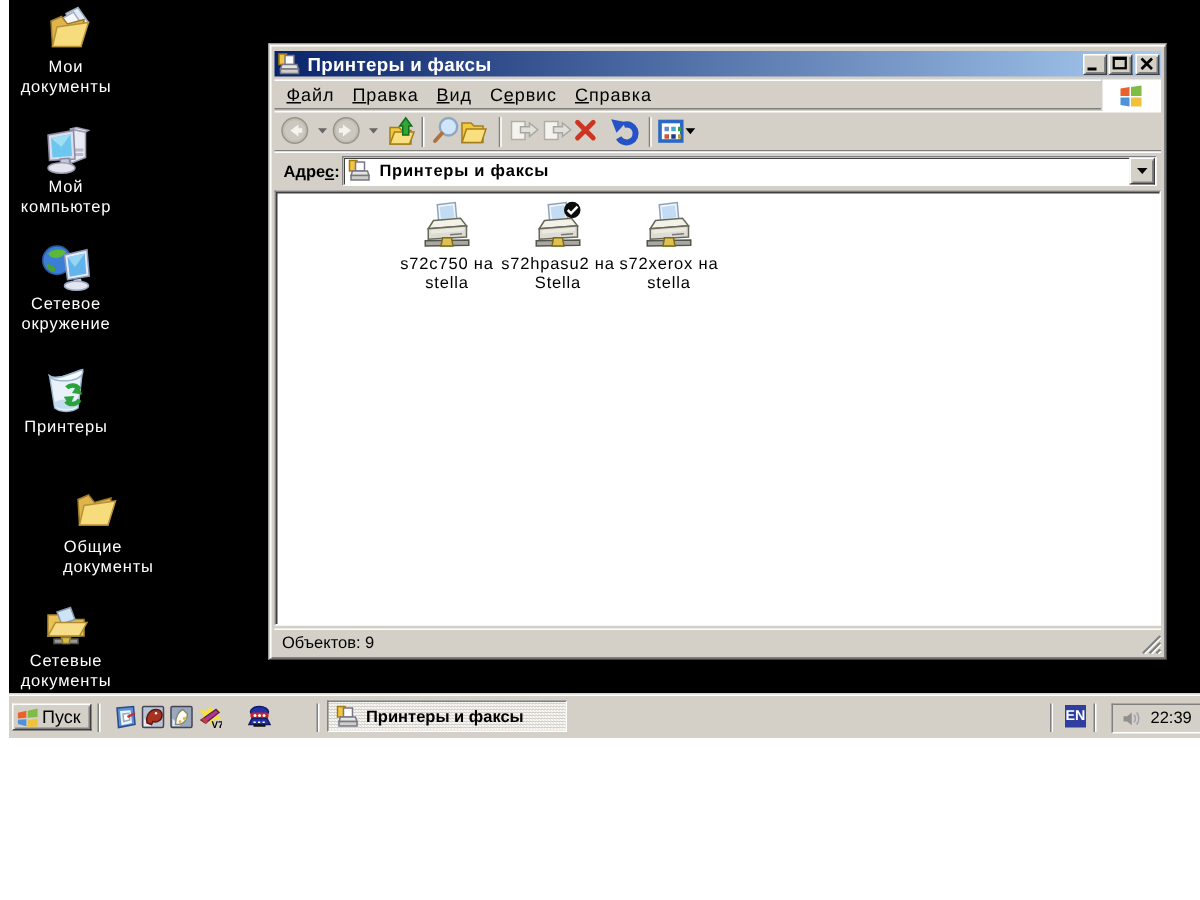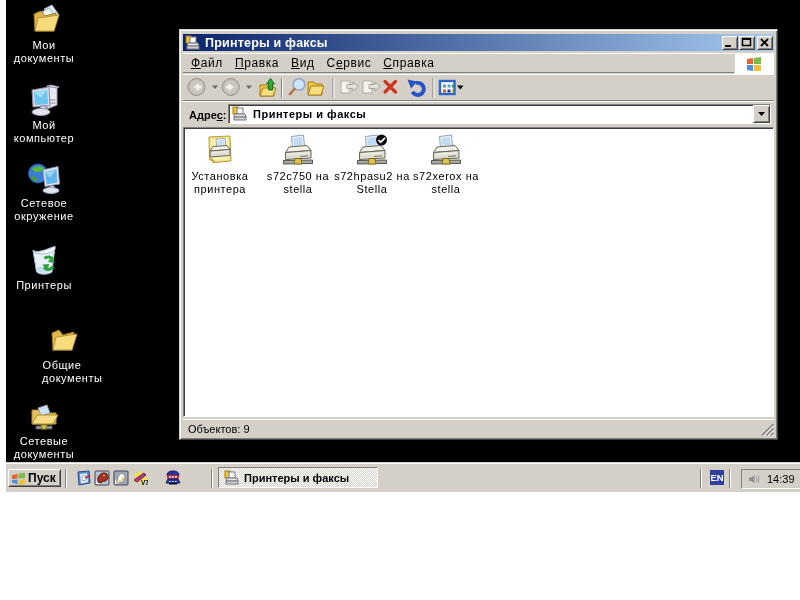--- a/index.html
+++ b/index.html
@@ -47,21 +47,21 @@
   border-top:1px solid #fff; }
 .cicon { position:absolute; width:76px; text-align:center; color:#000; }
 .cicon .ic { width:32px; height:32px; margin:0 auto; }
 .cicon .lbl { margin-top:4px; line-height:13px; letter-spacing:0.55px; }
 
 #taskbar { position:absolute; left:0; bottom:0; width:800px; height:29px; background:#d4d0c8;
   border-top:1px solid #fff; box-shadow:0 -1px 0 #d4d0c8; }
 #startbtn { position:absolute; left:2px; top:5px; width:53px; height:18px; background:#d4d0c8;
   border:1px solid; border-color:#fff #404040 #404040 #fff;
   box-shadow:inset 1px 1px 0 #d4d0c8, inset -1px -1px 0 #808080;
-  display:flex; align-items:center; font-weight:bold; font-size:12px; padding-left:2px; }
+  display:flex; align-items:center; font-weight:normal; font-size:12px; padding-left:2px; }
 .tsep { position:absolute; top:5px; width:2px; height:19px;
   border-left:1px solid #808080; border-right:1px solid #fff; }
 #taskbtn { position:absolute; left:212px; top:3px; width:160px; height:21px;
   background-image:repeating-conic-gradient(#ffffff 0 25%, #d6d2ca 0 50%); background-size:2px 2px;
   border:1px solid; border-color:#808080 #fff #fff #808080;
   display:flex; align-items:center; font-weight:bold; padding-left:5px; }
 #tray { position:absolute; right:2px; top:5px; width:63px; height:20px; background:#d4d0c8;
   border:1px solid; border-color:#808080 #fff #fff #808080;
   display:flex; align-items:center; }
 #enbadge { position:absolute; left:704px; top:6px; width:14px; height:15px; background:#2e3f9f;
@@ -238,33 +238,20 @@
         <span style="position:absolute;left:24px;top:3px;font-size:11px;letter-spacing:0.5px;">Принтеры и факсы</span>
         <div id="addrdd">
             <svg width="9" height="6" viewBox="0 0 9 6" style="margin:0;">
               <path d="M1 1 l7 0 l-3.5 4 z" fill="#000"></path>
             </svg>
           </div>
       </div>
     </div>
 
     <div id="content">
-      <div class="cicon" style="left:-2px; top:6px;">
-        <div class="ic"><svg width="32" height="32" viewBox="0 0 32 32">
-              <polygon points="5,3 26,2 27,27 10,28.5 5.5,25" fill="#f4e183" stroke="#b89a34"></polygon>
-              <polygon points="5.5,25 10,25.5 10,28.5" fill="#d8b850" stroke="#b89a34"></polygon>
-              <polygon points="6.5,4.5 24.5,3.5 25.5,25.5 11,27 6.8,23.8" fill="#f9efae"></polygon>
-              <polygon points="12,5 21,4.3 21.7,12 12.7,12.7" fill="#f6fafd" stroke="#9aa8ba"></polygon>
-              <polygon points="13.3,6.3 19.8,5.8 20.4,11 13.9,11.5" fill="#c8dff4"></polygon>
-              <polygon points="9,12.5 23,11.5 26,15.5 6,17" fill="#f0efe8" stroke="#6a6a5a"></polygon>
-              <polygon points="6,17 26,15.5 26,21.5 6,23" fill="#dcdbd1" stroke="#6a6a5a"></polygon>
-              <polygon points="7.5,18 24.5,16.6 24.2,18.4 7.8,19.8" fill="#ebe9df"></polygon>
-            </svg></div>
-        <div class="lbl">Установка<br>принтера</div>
-      </div>
       <div class="cicon" style="left:76px; top:6px;">
         <div class="ic"><svg width="32" height="32" viewBox="0 0 32 32">
               <polygon points="9.5,2.5 21.5,1 22.5,12.5 10.5,14" fill="#f2f6fb" stroke="#8ea2ba"></polygon>
               <polygon points="11,4 20,2.8 21,11 12,12.2" fill="#c2dcf4"></polygon>
               <polygon points="7,13 25,11.5 29,16.5 3.5,18.5" fill="#f2f1ea" stroke="#686858"></polygon>
               <polygon points="3.5,18.5 29,16.5 29,24 3.5,25.5" fill="#dddcd2" stroke="#686858"></polygon>
               <polygon points="5,19.5 27.5,17.8 27,20 5.5,21.8" fill="#eceae0"></polygon>
               <line x1="18" y1="22.5" x2="26" y2="21.8" stroke="#777" stroke-width="1"></line>
               <polygon points="1.5,26.5 30.5,26 30.5,29.5 1.5,30" fill="#a8a8a0" stroke="#54544c"></polygon>
               <polygon points="13,24.5 19,24.5 20,30 12,30" fill="#e0c050" stroke="#7a6a1e"></polygon>
@@ -375,17 +362,17 @@
       <span style="margin-left:4px;">Принтеры и факсы</span>
     </div>
     <div class="tsep" style="left:694px;"></div>
     <div id="enbadge">EN</div>
     <div class="tsep" style="left:723px;"></div>
     <div id="tray">
       <svg width="14" height="14" viewBox="0 0 14 14" style="margin-left:5px;">
           <polygon points="2,5.5 4.5,5.5 7.5,3 7.5,11.5 4.5,9 2,9" fill="#909090"></polygon>
           <path d="M9 4.5 Q11 7 9 9.5 M10.8 3 Q13.6 7 10.8 11" stroke="#a0a0b0" fill="none" stroke-width="1"></path>
         </svg>
-      <span style="margin-left:6px;">14:39</span>
+      <span style="margin-left:6px;">22:39</span>
     </div>
   </div>
 
 </div>
 
 </body></html>

